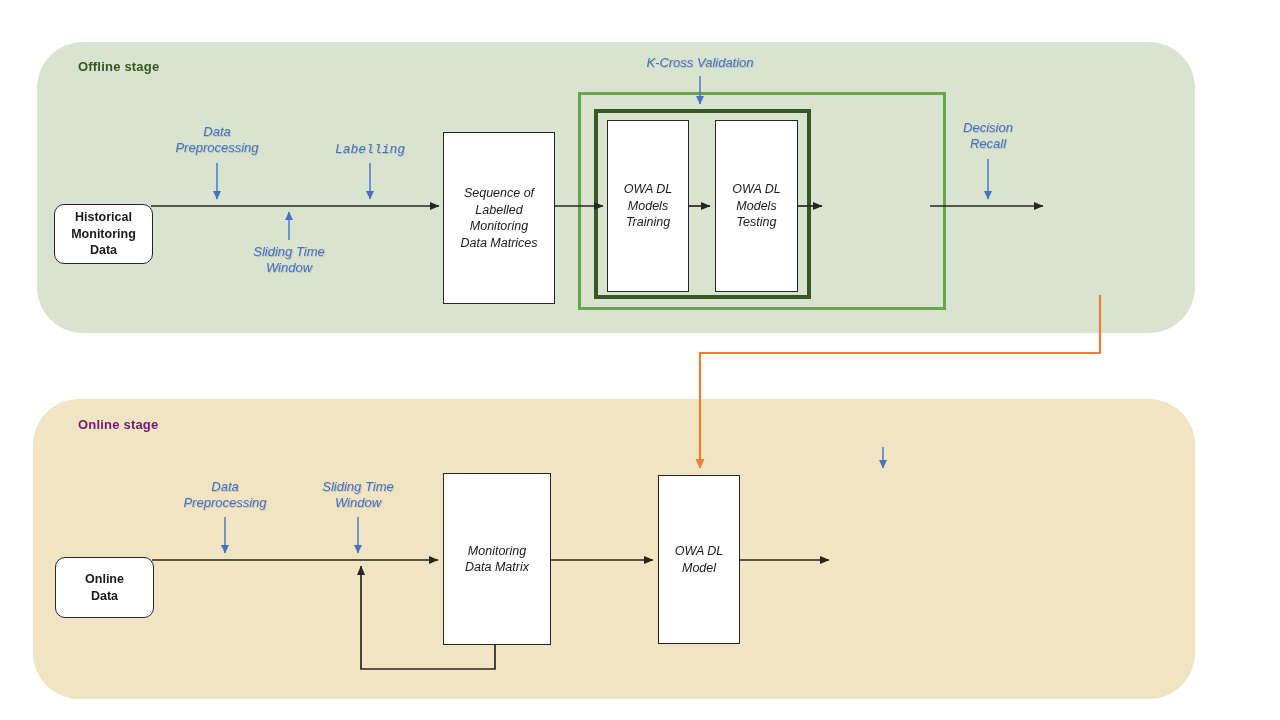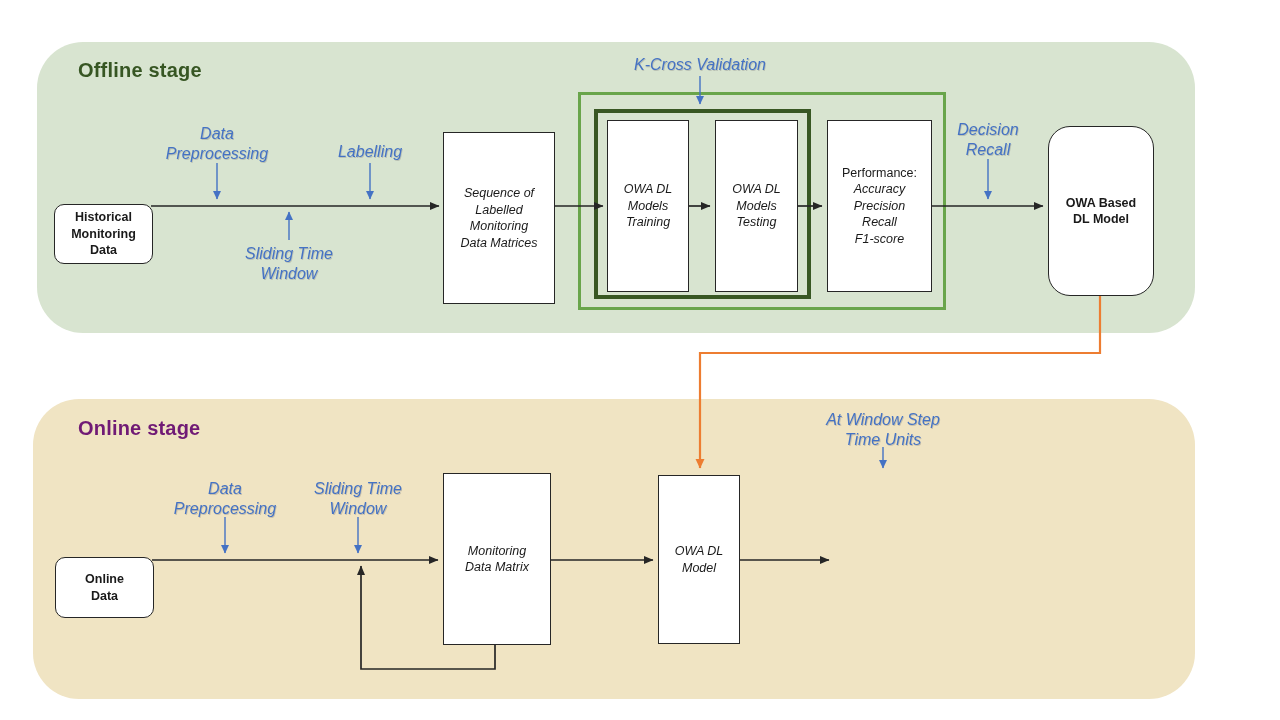--- a/index.html
+++ b/index.html
@@ -3,39 +3,39 @@
 <meta charset="utf-8">
 <style>
   html,body{margin:0;padding:0;background:#ffffff;}
   .canvas{
     position:relative;width:1280px;height:720px;overflow:hidden;
     font-family:"Liberation Sans","DejaVu Sans",sans-serif;color:#1a1a1a;background:#ffffff;
   }
   .stage{position:absolute;border-radius:46px;}
   .stage.offline{background:#D8E4D0;}
   .stage.online{background:#F0E4C3;}
-  .stage-title{position:absolute;font-size:20px;font-weight:700;letter-spacing:.2px;white-space:pre-line;}
+  .stage-title{position:absolute;font-size:13px;font-weight:700;letter-spacing:.2px;white-space:pre-line;}
   .stage-title.offline-title{color:#375623;}
   .stage-title.online-title{color:#701a75;}
   .frame{position:absolute;background:transparent;}
   .frame.outer{border:3px solid #69A54B;}
   .frame.inner{border:4px solid #385723;}
   .node{
     position:absolute;background:#ffffff;border:1.2px solid #262626;
     display:flex;flex-direction:column;align-items:center;justify-content:center;
     text-align:center;font-size:12.5px;line-height:1.32;white-space:pre-line;
   }
   .node.round{border-radius:10px;border-width:1.4px;margin-top:28px;}
   .node.biground{border-radius:22px;border-width:1.4px;}
   .node.bold{font-weight:700;}
   .node.italic{font-style:italic;}
   .node .plain{font-style:normal;white-space:pre-line;}
   .node .metrics{font-style:italic;white-space:pre-line;}
   .blabel{
-    position:absolute;color:#4472C4;font-style:italic;font-size:16px;line-height:1.25;
+    position:absolute;color:#4472C4;font-style:italic;font-size:13px;line-height:1.25;
     text-align:center;white-space:pre-line;font-weight:400;
     text-shadow:0.8px 0.8px 0 rgba(130,130,130,0.35);
   }
   svg.wires{position:absolute;left:0;top:0;}
 </style>
 </head>
 <body>
 
 <div class="canvas">
 
@@ -92,46 +92,35 @@
   <div class="node italic" style="left:443px;top:132px;width:110px;height:170px;">Sequence of
 Labelled
 Monitoring
 Data Matrices</div>
   <div class="node italic" style="left:607px;top:120px;width:80px;height:170px;">OWA DL
 Models
 Training</div>
   <div class="node italic" style="left:715px;top:120px;width:81px;height:170px;">OWA DL
 Models
 Testing</div>
-  <div class="node" style="left:827px;top:120px;width:103px;height:170px;">
-    <span class="plain">Performance:</span>
-    <span class="metrics">Accuracy
-Precision
-Recall
-F1-score</span>
-  </div>
-  <div class="node biground bold" style="left:1048px;top:126px;width:104px;height:168px;">OWA Based
-DL Model</div>
 
   <div class="blabel" style="left:157px;top:124px;width:120px;">Data
 Preprocessing</div>
-  <div class="blabel" style="left:320px;top:142px;width:100px;">Labelling</div>
+  <div class="blabel" style="left:320px;top:142px;width:100px;font-family:Liberation Mono, monospace;">Labelling</div>
   <div class="blabel" style="left:229px;top:244px;width:120px;">Sliding Time
 Window</div>
   <div class="blabel" style="left:615px;top:55px;width:170px;">K-Cross Validation</div>
   <div class="blabel" style="left:938px;top:120px;width:100px;">Decision
 Recall</div>
 
   <div class="node round bold" style="left:55px;top:529px;width:97px;height:59px;">Online
 Data</div>
   <div class="node italic" style="left:443px;top:473px;width:106px;height:170px;">Monitoring
 Data Matrix</div>
   <div class="node italic" style="left:658px;top:475px;width:80px;height:167px;">OWA DL
 Model</div>
 
   <div class="blabel" style="left:165px;top:479px;width:120px;">Data
 Preprocessing</div>
   <div class="blabel" style="left:298px;top:479px;width:120px;">Sliding Time
 Window</div>
-  <div class="blabel" style="left:813px;top:410px;width:140px;">At Window Step
-Time Units</div>
 
 </div>
 
 </body></html>

